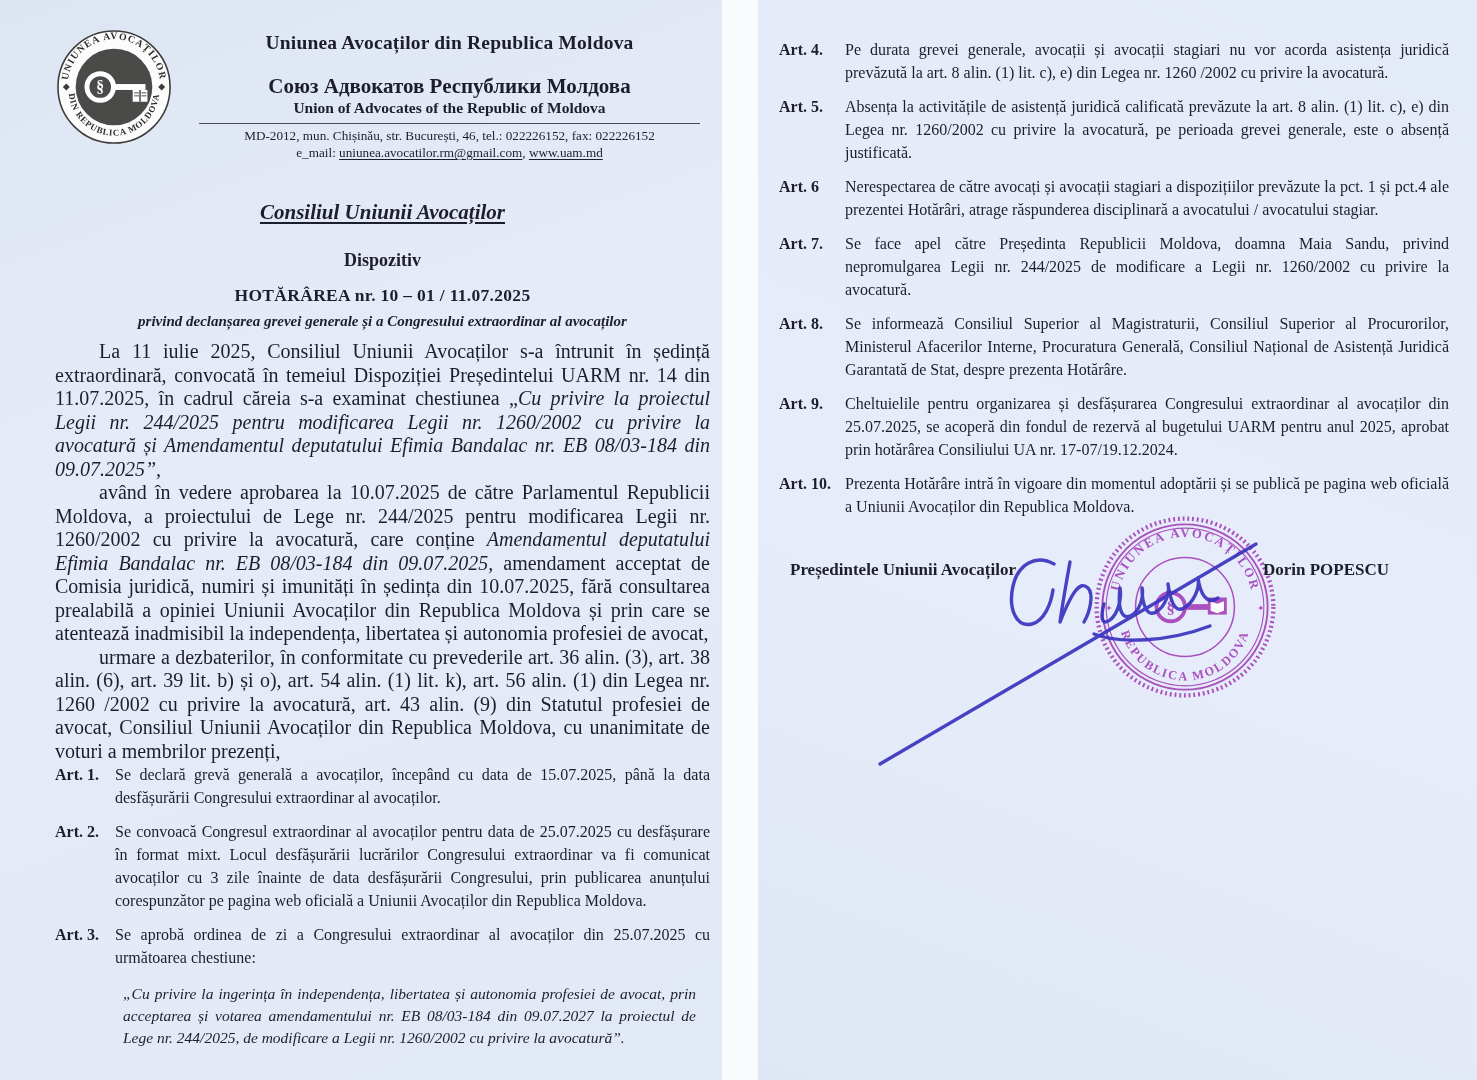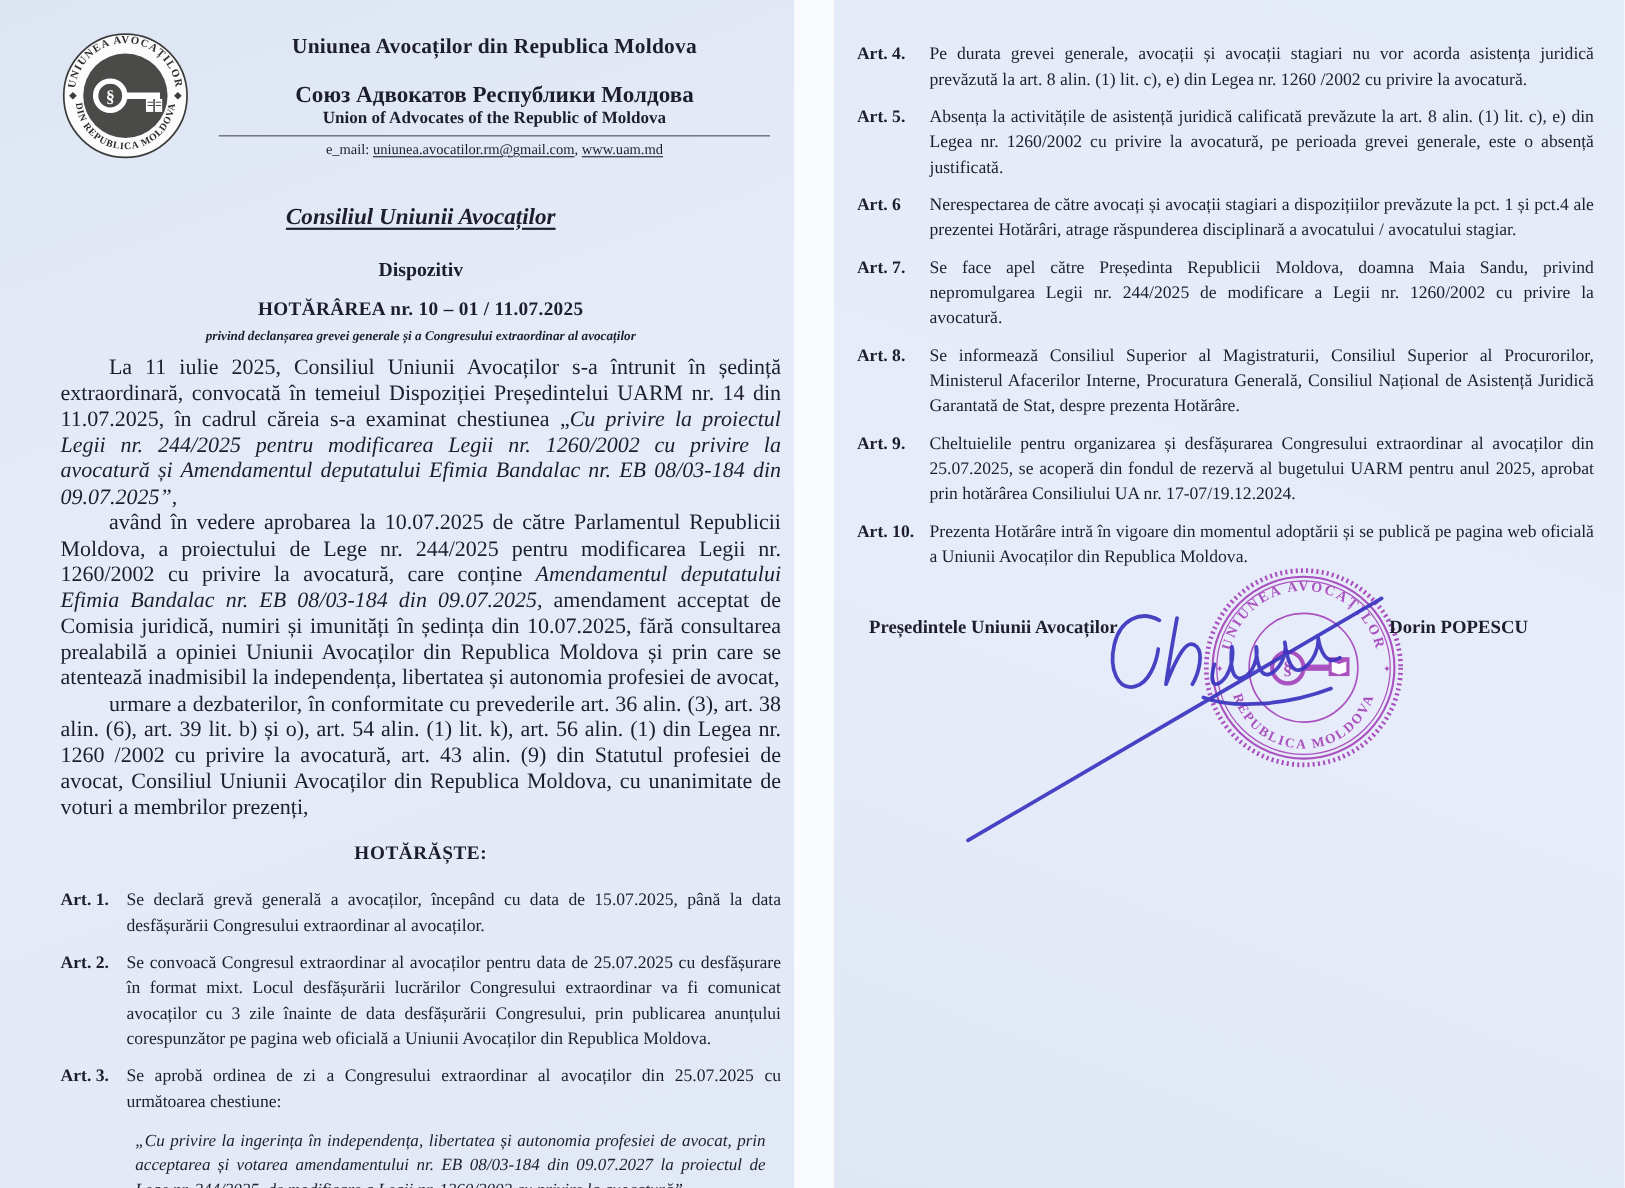--- a/index.html
+++ b/index.html
@@ -21,21 +21,21 @@
   .t-ru { font-size:21px; font-weight:bold; margin-top:20px; }
   .t-en { font-size:15.5px; font-weight:bold; }
   .addr-block { width:96%; margin:6px auto 0; border-top:1.6px solid #4a4a55; padding-top:3px; font-size:13.2px; line-height:17px; }
   .link { text-decoration:underline; text-underline-offset:2px; cursor:pointer; }
 
   
   .council   { text-align:center; margin-top:39px; font-size:21px; font-weight:bold; font-style:italic; }
   .council span { text-decoration:underline; text-underline-offset:3px; }
   .dispozitiv{ text-align:center; margin-top:25px; font-size:18px; font-weight:bold; }
   .dec-title { text-align:center; margin-top:14px; font-size:17.5px; font-weight:bold; letter-spacing:.3px; }
-  .dec-sub   { text-align:center; margin-top:7px; font-size:12px; font-weight:bold; font-style:italic; }
+  .dec-sub   { text-align:center; margin-top:7px; font-size:15px; font-weight:bold; font-style:italic; }
 
   
   .preamble { margin-top:10px; }
   .para { font-size:20px; line-height:23.5px; text-align:justify; }
   .para.ind { text-indent:44px; }
   .it { font-style:italic; }
 
   .resolves { text-align:center; font-weight:bold; font-size:17.5px; letter-spacing:.5px; margin:19px 0 21px; }
 
   .articles { display:flex; flex-direction:column; gap:11px; }
@@ -83,41 +83,41 @@
           <path d="M 86.5,63 V 75" stroke="#4a4a48" stroke-width="1.5"></path>
           <path d="M 80.5,66 h 5 M 88,66 h 5 M 80.5,69 h 5 M 88,69 h 5" stroke="#4a4a48" stroke-width="1"></path>
         </g>
       </svg>
 
       <div class="header-text">
         <div class="t-ro">Uniunea Avocaților din Republica Moldova</div>
         <div class="t-ru">Союз Адвокатов Республики Молдова</div>
         <div class="t-en">Union of Advocates of the Republic of Moldova</div>
         <div class="addr-block">
+          <div>MD-2012, mun. Chișinău, str. București, 46, tel.: 022226152, fax: 022226152</div>
           <div>
             <span>e_mail:</span>
             <span class="link">uniunea.avocatilor.rm@gmail.com</span><span>,</span>
             <span class="link">www.uam.md</span>
           </div>
         </div>
       </div>
     </div>
 
     <div class="council"><span>Consiliul Uniunii Avocaților</span></div>
     <div class="dispozitiv">Dispozitiv</div>
     <div class="dec-title">HOTĂRÂREA nr. 10 – 01 / 11.07.2025</div>
     <div class="dec-sub">privind declanșarea grevei generale și a Congresului extraordinar al avocaților</div>
 
     <div class="preamble">
         <div class="para ind"><span>La 11 iulie 2025, Consiliul Uniunii Avocaților s-a întrunit în ședință extraordinară, convocată în temeiul Dispoziției Președintelui UARM nr. 14 din 11.07.2025, în cadrul căreia s-a examinat chestiunea „</span><span class="it">Cu privire la proiectul Legii nr. 244/2025 pentru modificarea Legii nr. 1260/2002 cu privire la avocatură și Amendamentul deputatului Efimia Bandalac nr. EB 08/03-184 din 09.07.2025”,</span></div>
         <div class="para ind"><span>având în vedere aprobarea la 10.07.2025 de către Parlamentul Republicii Moldova, a proiectului de Lege nr. 244/2025 pentru modificarea Legii nr. 1260/2002 cu privire la avocatură, care conține </span><span class="it">Amendamentul deputatului Efimia Bandalac nr. EB 08/03-184 din 09.07.2025,</span><span> amendament acceptat de Comisia juridică, numiri și imunități în ședința din 10.07.2025,  fără consultarea prealabilă a opiniei Uniunii Avocaților din Republica Moldova și prin care se atentează inadmisibil la independența, libertatea și autonomia profesiei de avocat,</span></div>
         <div class="para ind"><span>urmare a dezbaterilor, în conformitate cu prevederile art. 36 alin. (3), art. 38 alin. (6), art. 39 lit. b) și o), art. 54 alin. (1) lit. k), art. 56 alin. (1) din Legea nr. 1260 /2002 cu privire la avocatură, art. 43 alin. (9) din Statutul profesiei de avocat, Consiliul Uniunii Avocaților din Republica Moldova, cu unanimitate de voturi a membrilor prezenți,</span></div>
       </div>
 
-    <div class="resolves">HOTĂRĂȘTE:</div>
 
     <div class="articles" id="left-articles">
         <div class="article">
           <span class="art-label">Art. 1.</span>
           <span class="art-text"><span>Se declară grevă generală a avocaților, începând cu data de 15.07.2025, până la data desfășurării Congresului extraordinar al avocaților.</span></span>
         </div>
         <div class="article">
           <span class="art-label">Art. 2.</span>
           <span class="art-text"><span>Se convoacă Congresul extraordinar al avocaților pentru data de 25.07.2025 cu desfășurare în format mixt. Locul desfășurării lucrărilor Congresului extraordinar va fi comunicat avocaților cu 3 zile înainte de data desfășurării Congresului, prin publicarea anunțului corespunzător  pe pagina web oficială a Uniunii Avocaților din Republica Moldova.</span></span>
         </div>

